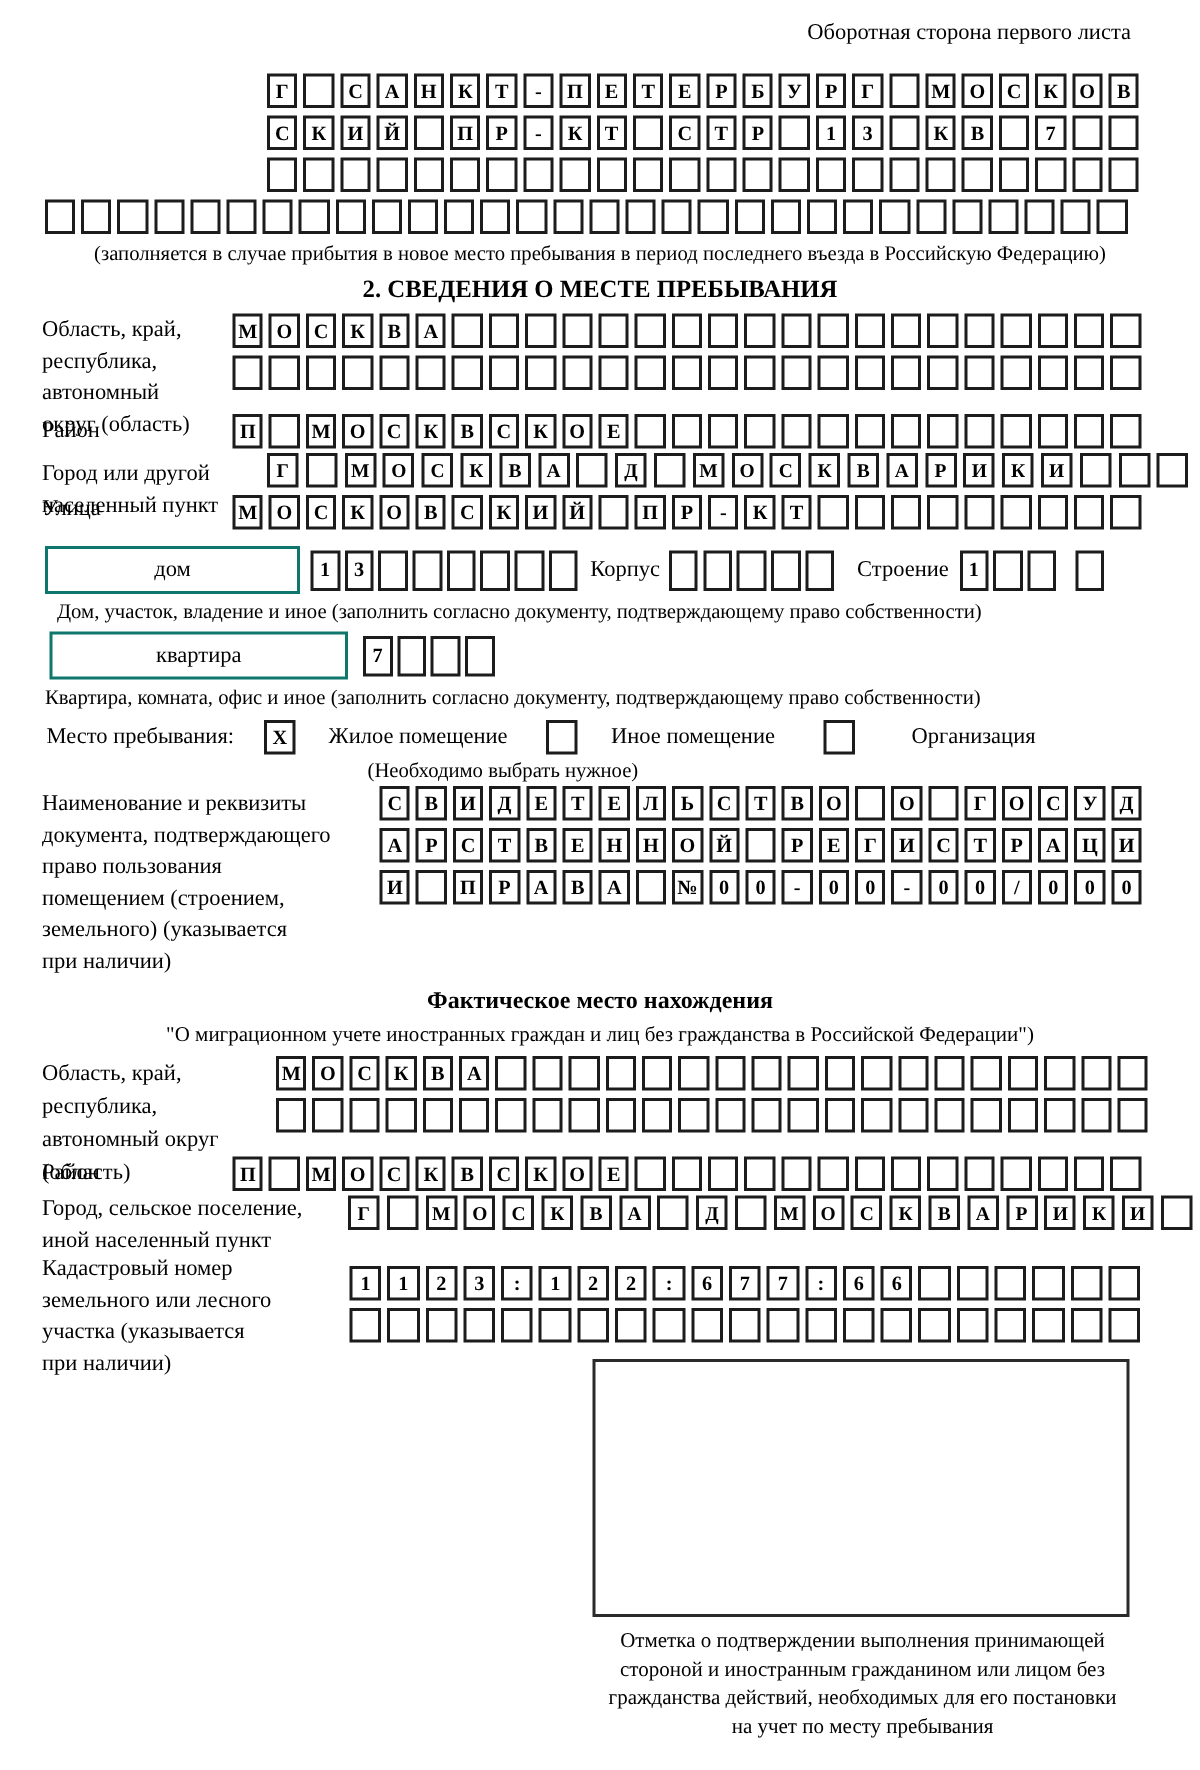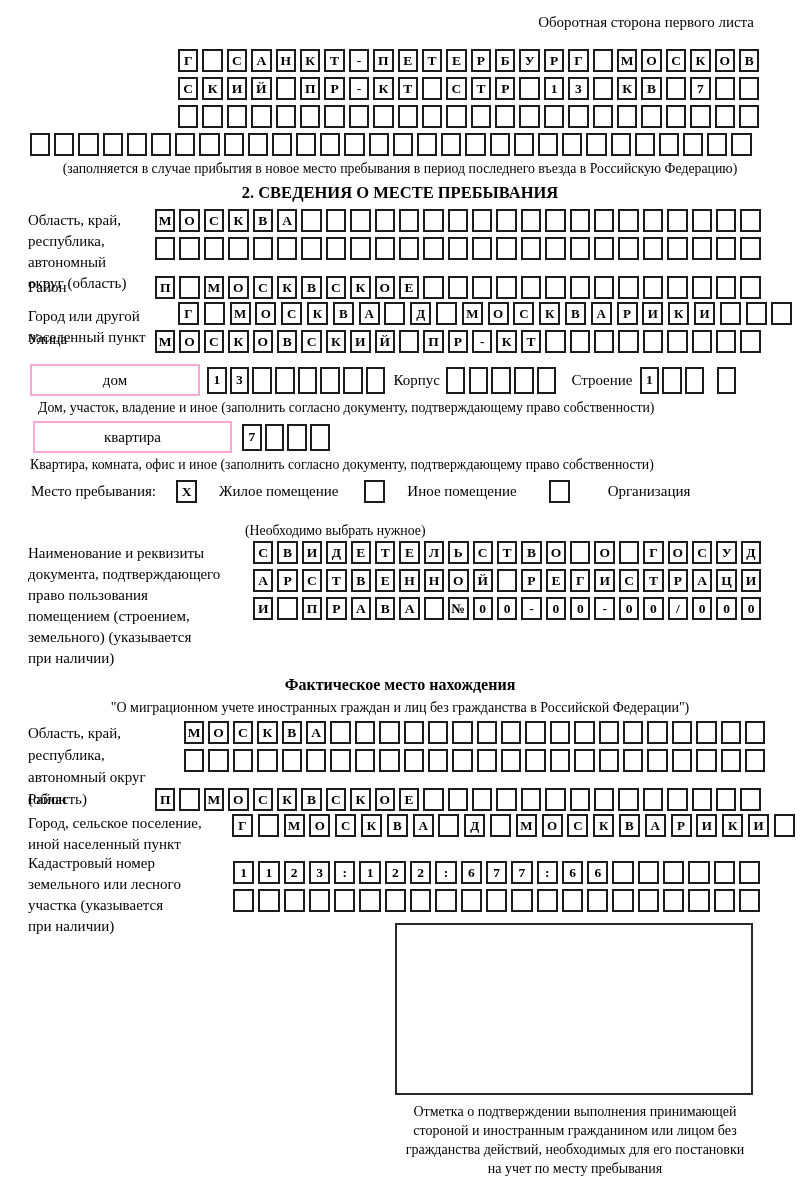--- a/index.html
+++ b/index.html
@@ -11,21 +11,21 @@
   .lbl.lh22 div{line-height:22px;}
   .row{display:flex;}
   .cbox{flex:none;box-sizing:border-box;border:2px solid #1c1c1c;display:flex;
         align-items:center;justify-content:center;font-weight:bold;font-size:13.5px;
         width:20.4px;height:23px;margin-right:4px;}
   .g-full .cbox{width:20.2px;}
   .g-kad .cbox{width:21.3px;}
   .g-city .cbox{width:21px;margin-right:4.8px;font-size:13px;}
   .g-sm .cbox{width:19.5px;height:27px;margin-right:3.2px;}
   .gap-last .cbox:last-child{margin-left:9px;}
-  .wbox{flex:none;box-sizing:border-box;border:2px solid #f9a8d4;height:32px;display:flex;
+  .wbox{flex:none;box-sizing:border-box;border:2px solid #0f766e;height:32px;display:flex;
         align-items:center;justify-content:center;font-size:15px;}
   .note{font-size:13.8px;line-height:18px;}
   .h2{font-weight:bold;font-size:16.5px;text-align:center;line-height:20px;}
   .chk{flex:none;box-sizing:border-box;width:21px;height:23px;border:2px solid #1c1c1c;
        display:flex;align-items:center;justify-content:center;font-size:13.5px;font-weight:bold;}
   .stxt{font-size:15px;}
   .stamp{box-sizing:border-box;border:2px solid #2a2a2a;background:#fff;}
   .caption div{line-height:19px;}
   .cnotes div{line-height:19px;}
 </style>
@@ -346,21 +346,21 @@
 
     <div class="row" style="margin-left:31px;margin-top:6px;align-items:center;gap:12px;">
       <span class="stxt">Место пребывания:</span>
       <span class="chk" style="margin-left:8px;">X</span>
       <span class="stxt" style="margin-left:10px;">Жилое помещение</span>
       <span class="chk" style="margin-left:14px;"></span>
       <span class="stxt" style="margin-left:10px;">Иное помещение</span>
       <span class="chk" style="margin-left:20px;"></span>
       <span class="stxt" style="margin-left:26px;">Организация</span>
     </div>
-    <div class="note" style="margin-top:19px;margin-left:245px;">(Необходимо выбрать нужное)</div>
+    <div class="note" style="margin-top:2px;margin-left:245px;">(Необходимо выбрать нужное)</div>
 
     <div class="sec" style="margin-top:1px;min-height:128px;">
       <div class="lbl" style="top:2px;width:235px;">
           <div>Наименование и реквизиты</div>
           <div>документа, подтверждающего</div>
           <div>право пользования</div>
           <div>помещением (строением,</div>
           <div>земельного) (указывается</div>
           <div>при наличии)</div>
         </div>

